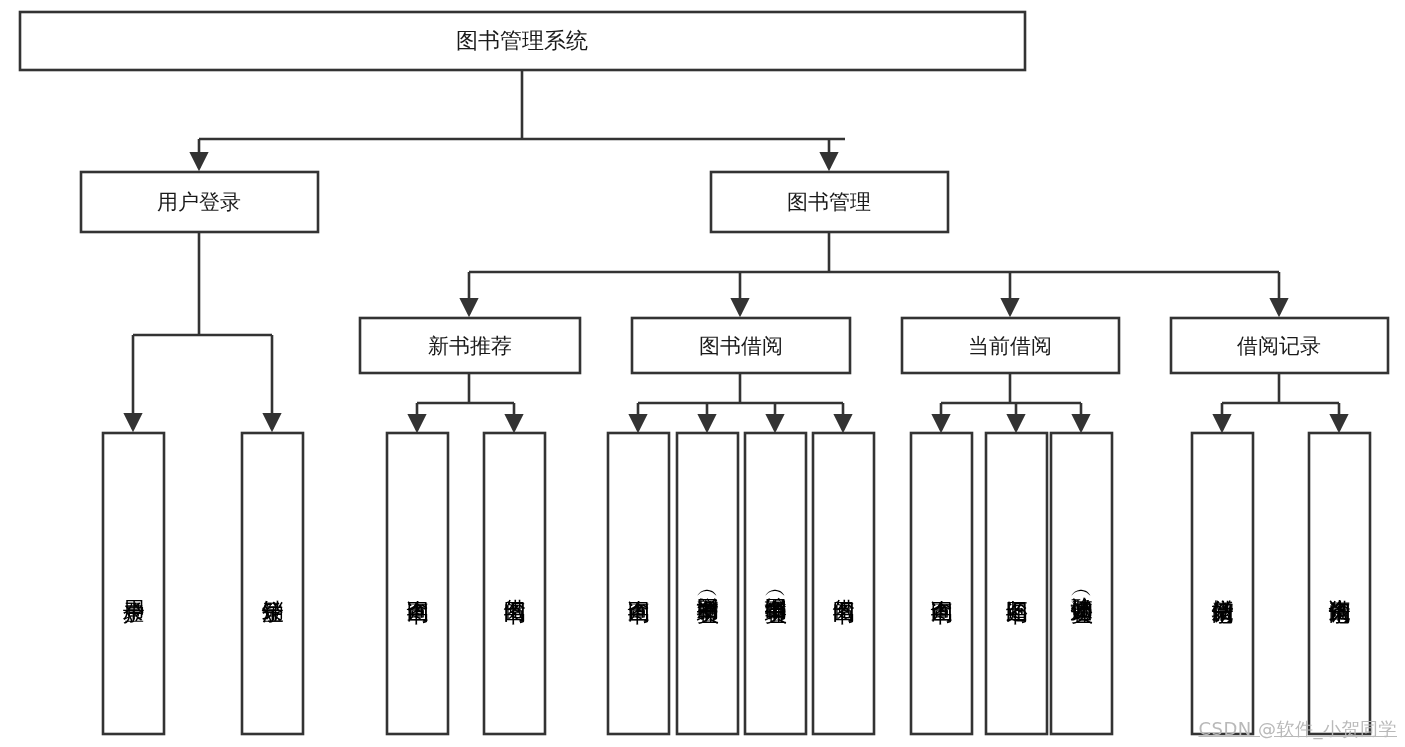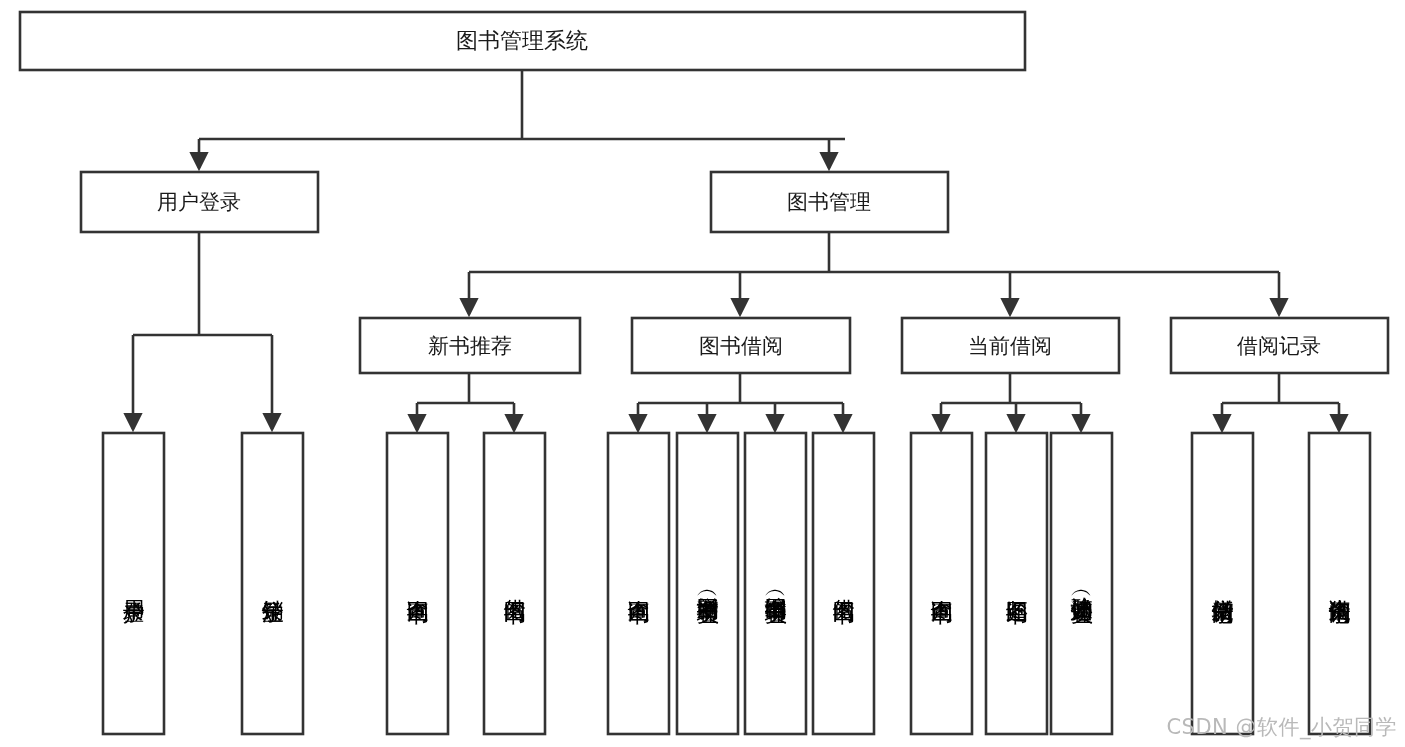--- a/index.html
+++ b/index.html
@@ -62,25 +62,26 @@
     fill: none;
     stroke: #333333;
     stroke-width: 2.6;
     stroke-linecap: butt;
   }
   .watermark {
     position: absolute;
     right: 8px;
     bottom: 6px;
     font-family: "DejaVu Sans", "Liberation Sans", sans-serif;
-    font-size: 21px;
+    font-size: 18px;
     color: #b9b9b9;
     letter-spacing: 0.5px;
     user-select: none;
     pointer-events: none;
+    text-decoration: underline;
   }
 </style>
 </head>
 <body>
 
 <svg id="diagram" viewBox="0 0 1405 747" xmlns="http://www.w3.org/2000/svg">
   <defs>
     <marker id="arrow" viewBox="0 0 12 12" refX="10" refY="6" markerWidth="7.5" markerHeight="7.5" orient="auto-start-reverse">
       <path d="M 0 0 L 12 6 L 0 12 z" fill="#333333"></path>
     </marker>

